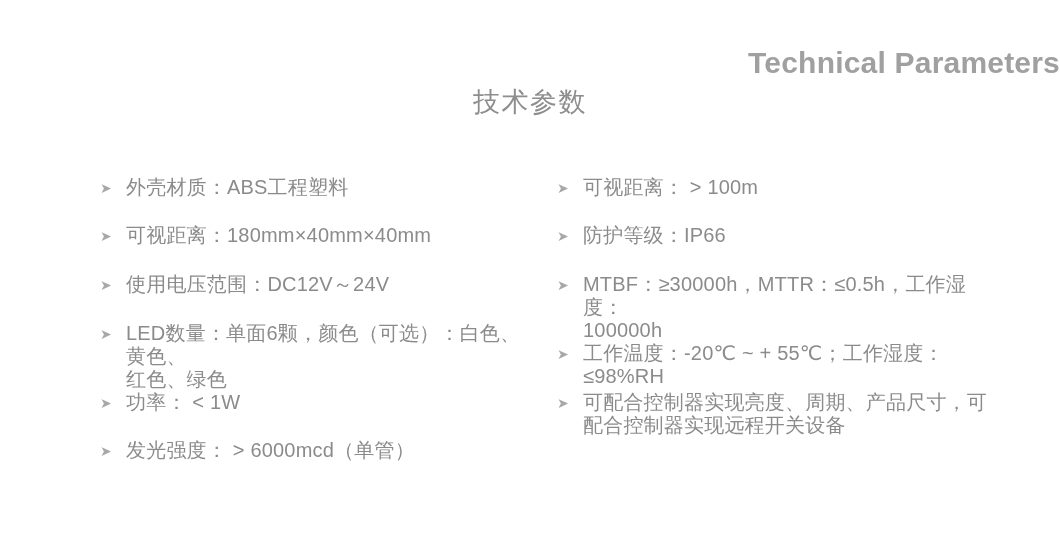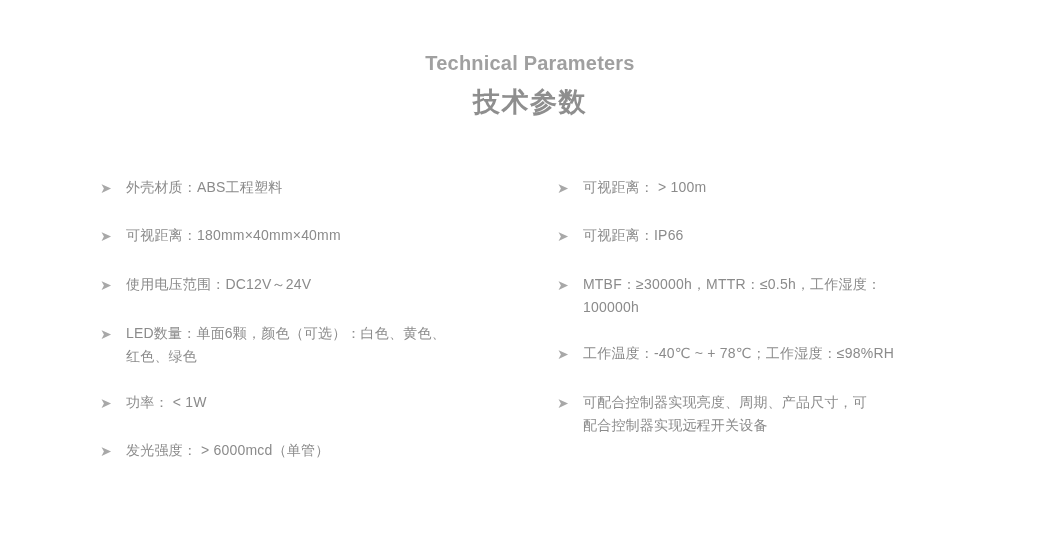--- a/index.html
+++ b/index.html
@@ -23,30 +23,31 @@
 
   
   .heading {
     position: absolute;
     top: 44px;
     left: 0;
     width: 1060px;
     text-align: center;
   }
   .title-en {
-    font-size: 20px;
+    font-size: 30px;
     font-weight: bold;
     color: #a0a0a0;
     letter-spacing: 0.2px;
     line-height: 38px;
     margin: 0;
+    text-align: right;
   }
   .title-cn {
     font-size: 27px;
-    font-weight: bold;
+    font-weight: normal;
     color: #8e8e8e;
     letter-spacing: 1.5px;
     line-height: 36px;
     margin: 0;
     margin-top: 2px;
   }
 
   
   .specs {
     position: absolute;
@@ -78,21 +79,21 @@
     flex: 0 0 auto;
     width: 26px;
     font-size: 14px;
     line-height: 23px;
     color: #a8a8a8;
     text-align: left;
     padding-top: 1px;
   }
   .spec-text {
     flex: 1 1 auto;
-    font-size: 14px;
+    font-size: 20px;
     line-height: 23px;
     color: #8b8b8b;
     letter-spacing: 0.2px;
     white-space: pre-line;
   }
 
   
   .l0 { top: 0px; }
   .l1 { top: 48px; }
   .l2 { top: 97px; }
@@ -156,32 +157,32 @@
 
     <div class="col col-right">
 
       <div class="spec-item r0">
         <span class="bullet">➤</span>
         <span class="spec-text">可视距离： &gt; 100m</span>
       </div>
 
       <div class="spec-item r1">
         <span class="bullet">➤</span>
-        <span class="spec-text">可视距离：IP66</span>
+        <span class="spec-text">防护等级：IP66</span>
       </div>
 
       <div class="spec-item r2">
         <span class="bullet">➤</span>
         <span class="spec-text">MTBF：≥30000h，MTTR：≤0.5h，工作湿度：
 100000h</span>
       </div>
 
       <div class="spec-item r3">
         <span class="bullet">➤</span>
-        <span class="spec-text">工作温度：-40℃ ~ + 78℃；工作湿度：≤98%RH</span>
+        <span class="spec-text">工作温度：-20℃ ~ + 55℃；工作湿度：≤98%RH</span>
       </div>
 
       <div class="spec-item r4">
         <span class="bullet">➤</span>
         <span class="spec-text">可配合控制器实现亮度、周期、产品尺寸，可
 配合控制器实现远程开关设备</span>
       </div>
 
     </div>
 

